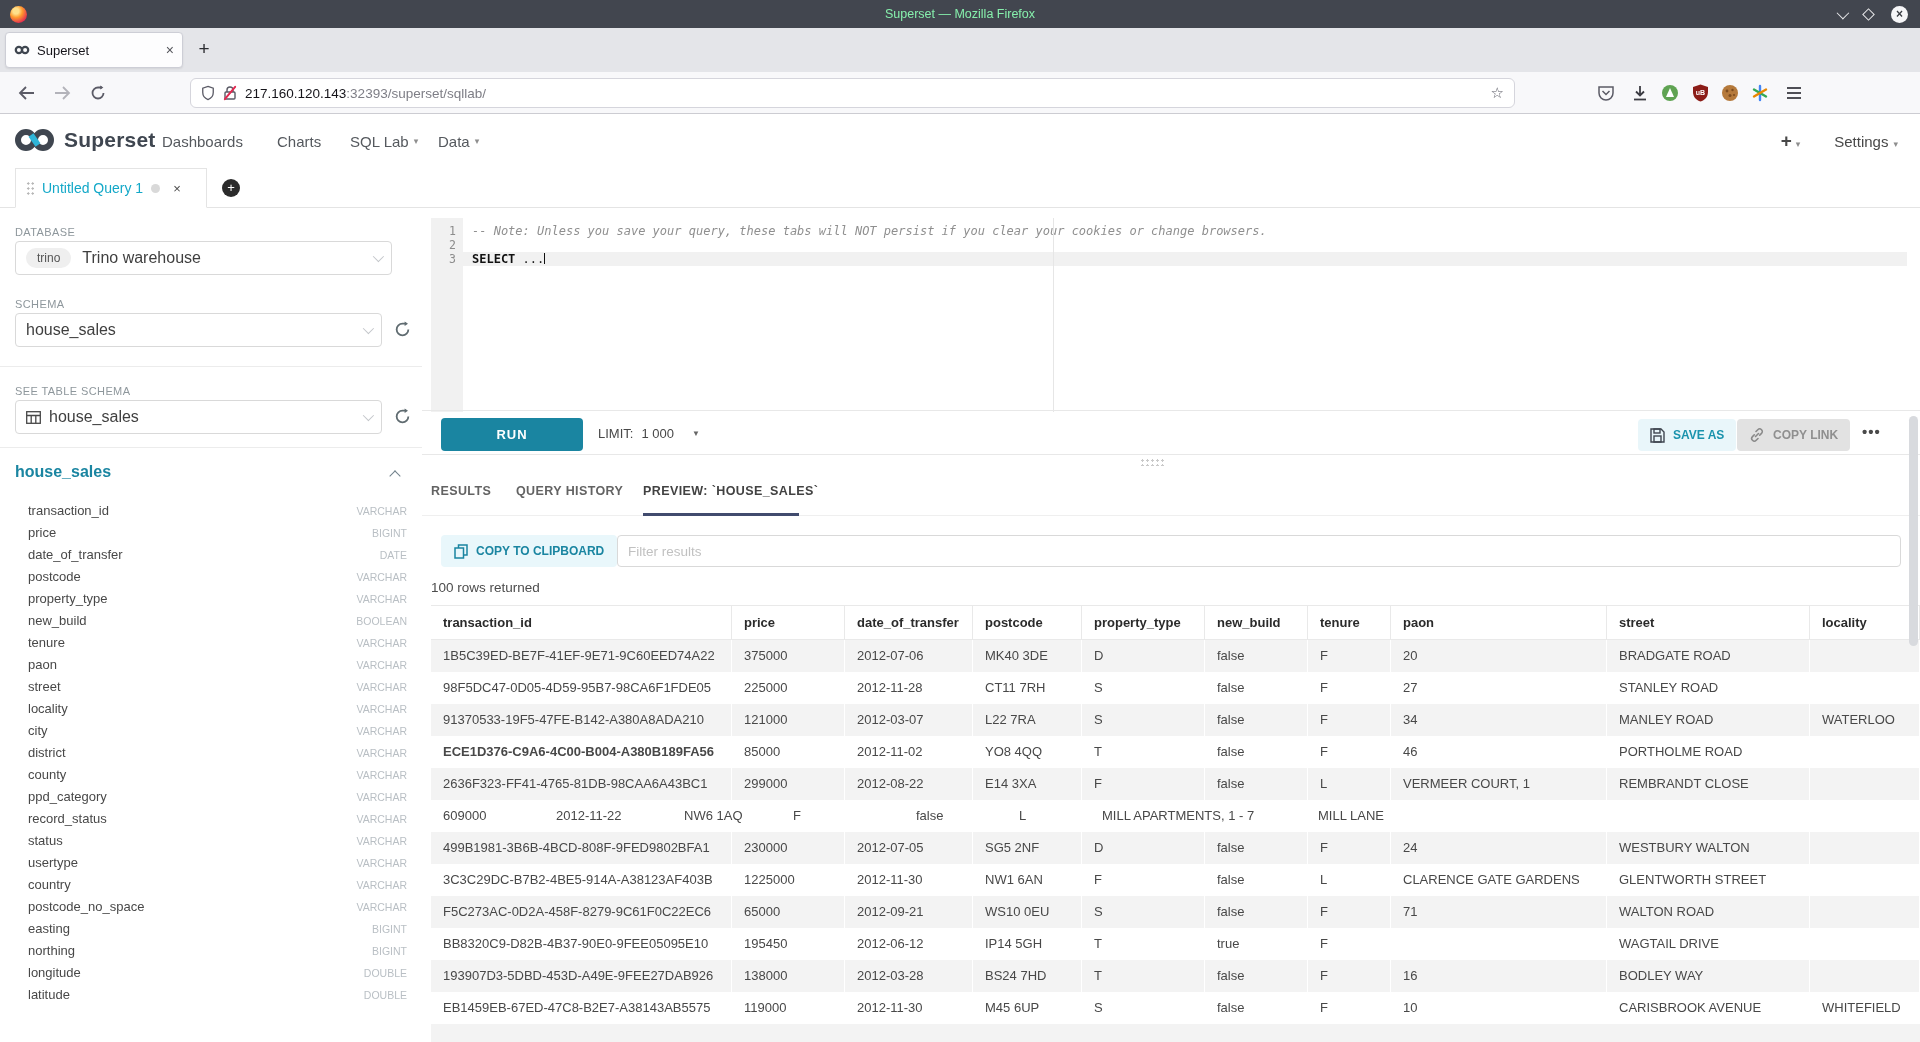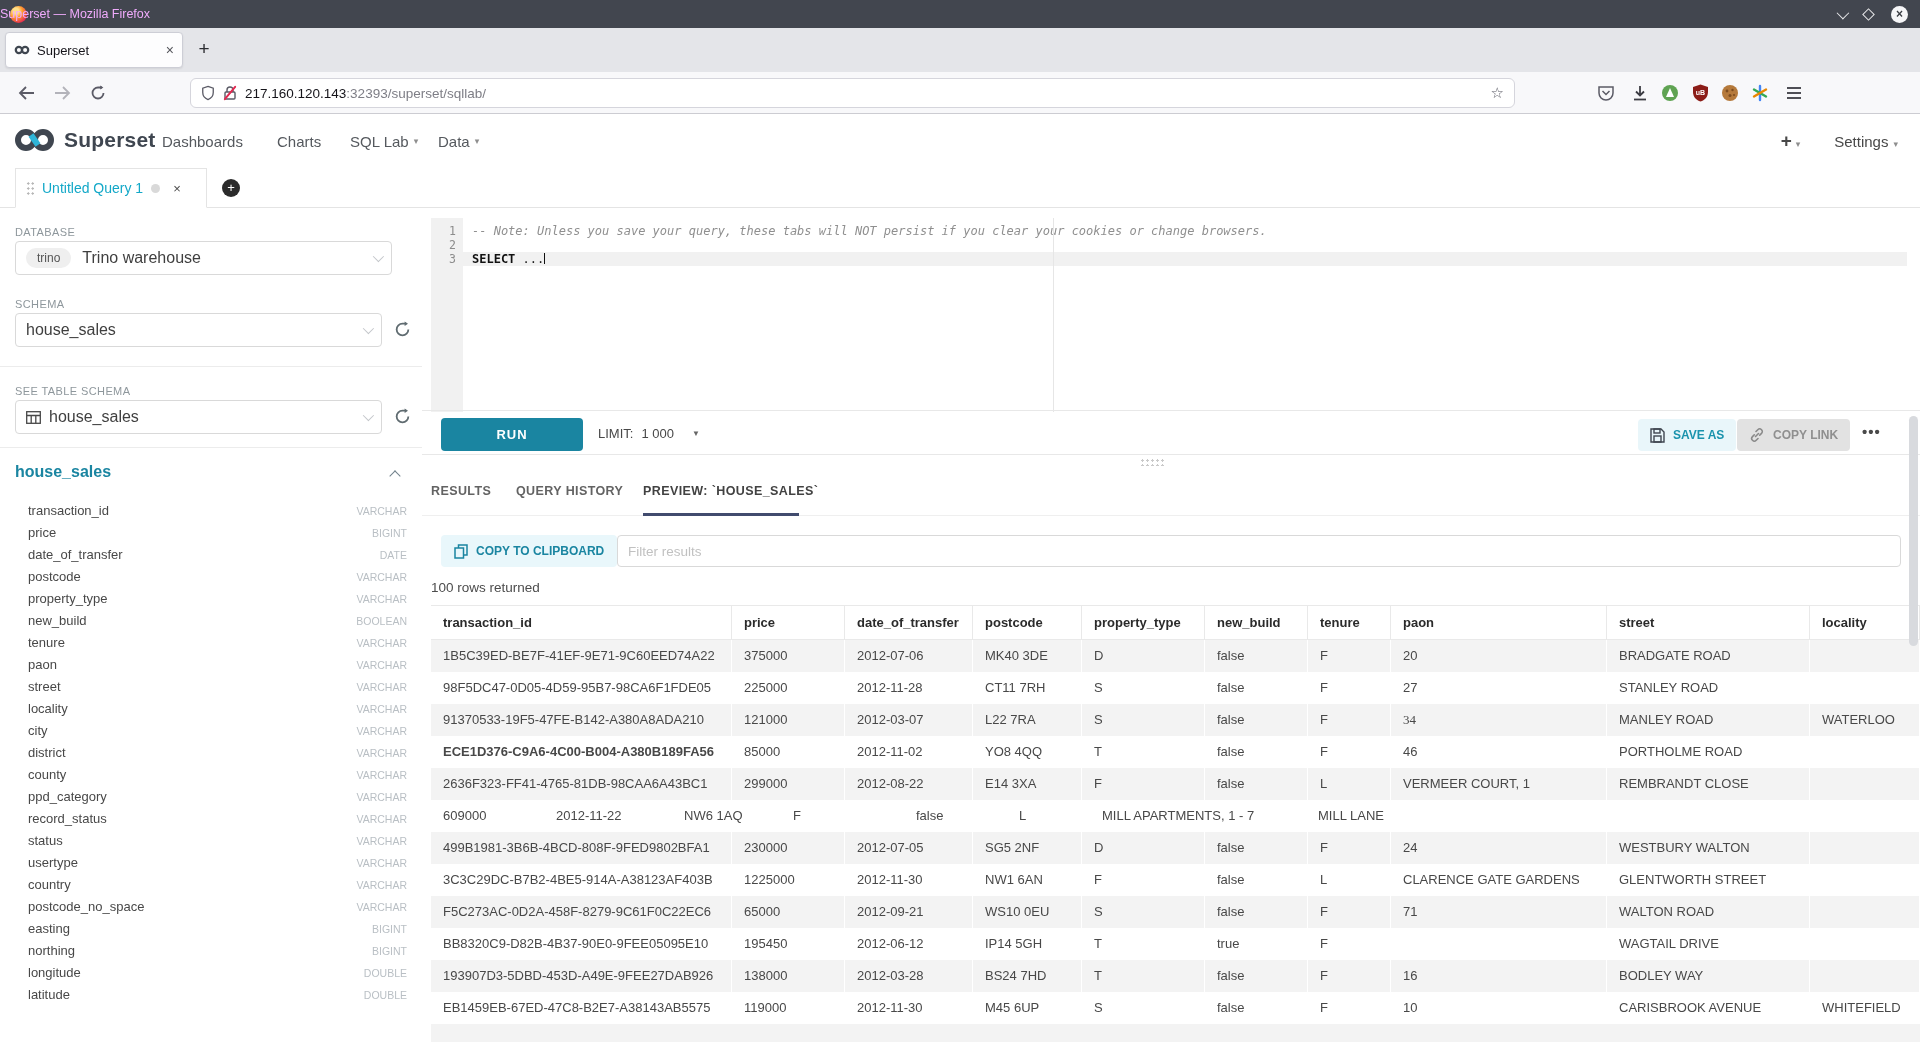--- a/index.html
+++ b/index.html
@@ -4,21 +4,21 @@
 <style>
   * { margin:0; padding:0; box-sizing:border-box; }
   html,body { width:1920px; height:1042px; overflow:hidden; background:#fff;
     font-family:"Liberation Sans", sans-serif; }
 
   
   #titlebar { position:absolute; left:0; top:0; width:1920px; height:28px; background:#42464f;
     display:flex; align-items:center; color:#f4f4f6; }
   #ff-logo { width:17px; height:17px; margin-left:10px; border-radius:50%;
     background:radial-gradient(circle at 35% 30%, #ffe08a 0 18%, #ff9a2e 40%, #e33050 75%, #b5007f 100%); }
-  #win-title { position:absolute; left:0; right:0; text-align:left; font-size:12.5px; color:#f0abfc; }
+  #win-title { position:absolute; left:0; right:0; text-align:center; font-size:12.5px; color:#86efac; }
   #win-controls { position:absolute; right:12px; top:0; height:28px; display:flex; align-items:center; gap:18px; }
   .wc-min { width:9px; height:9px; border-right:1.6px solid #e8e8ea; border-bottom:1.6px solid #e8e8ea;
     transform:rotate(45deg) translateY(-2px); }
   .wc-max { width:9px; height:9px; border:1.6px solid #e8e8ea; transform:rotate(45deg); }
   .wc-close { width:17px; height:17px; border-radius:50%; background:#f6f6f8; color:#3a3d43;
     font-size:12px; line-height:16px; text-align:center; font-weight:bold; }
 
   #tabstrip { position:absolute; left:0; top:28px; width:1920px; height:44px; background:#e4e5e9; }
   #browser-tab { position:absolute; left:5px; top:4px; width:178px; height:36px; background:#fdfdfe;
     border:1px solid #cdced6; border-radius:4px; display:flex; align-items:center; padding:0 8px;
@@ -533,21 +533,21 @@
           <div class="td" style="width: 110px;"></div>
         </div>
         <div class="trow stripe">
           <div class="td" style="width: 301px;">91370533-19F5-47FE-B142-A380A8ADA210</div>
           <div class="td" style="width: 113px;">121000</div>
           <div class="td" style="width: 128px;">2012-03-07</div>
           <div class="td" style="width: 109px;">L22 7RA</div>
           <div class="td" style="width: 123px;">S</div>
           <div class="td" style="width: 103px;">false</div>
           <div class="td" style="width: 83px;">F</div>
-          <div class="td" style="width: 216px; font-family: Liberation Serif, serif;">34</div>
+          <div class="td" style="width: 216px;">34</div>
           <div class="td" style="width: 203px;">MANLEY ROAD</div>
           <div class="td" style="width: 110px;">WATERLOO</div>
         </div>
         <div class="trow">
           <div class="td" style="width: 301px; font-weight: bold;">ECE1D376-C9A6-4C00-B004-A380B189FA56</div>
           <div class="td" style="width: 113px;">85000</div>
           <div class="td" style="width: 128px;">2012-11-02</div>
           <div class="td" style="width: 109px;">YO8 4QQ</div>
           <div class="td" style="width: 123px;">T</div>
           <div class="td" style="width: 103px;">false</div>

